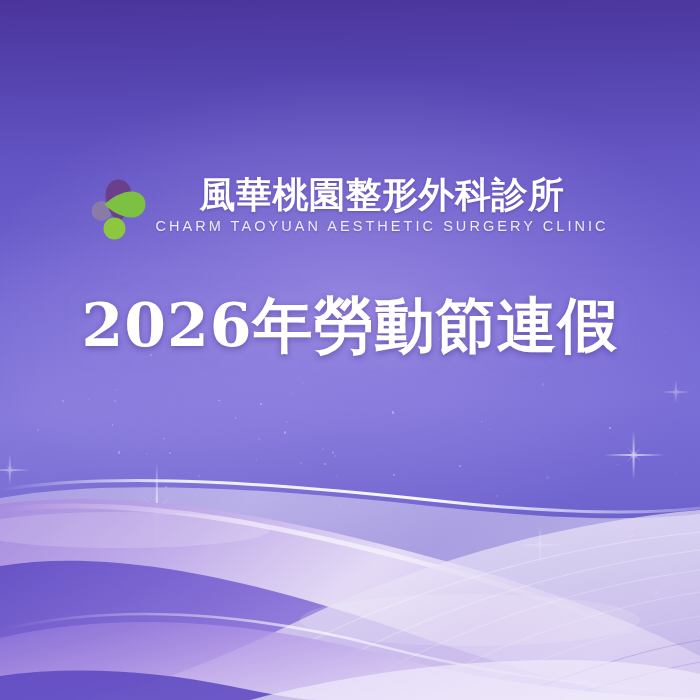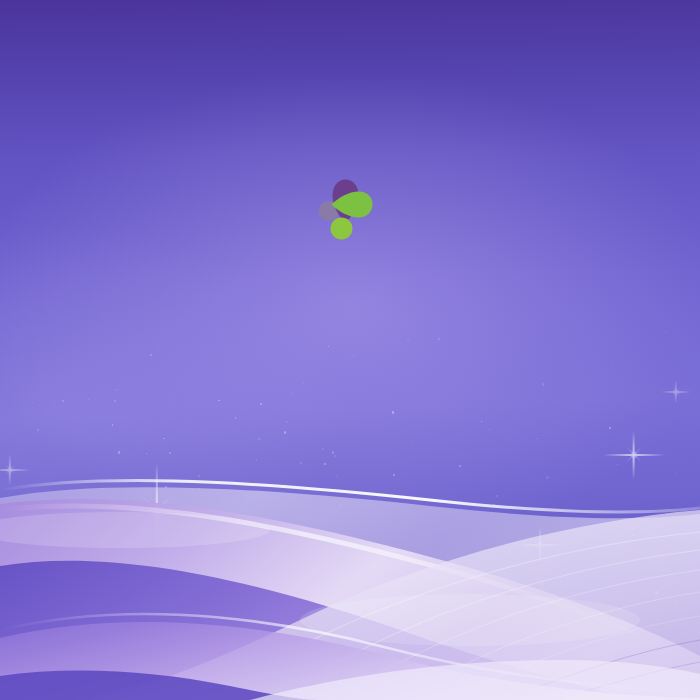--- a/index.html
+++ b/index.html
@@ -254,24 +254,29 @@
         <circle cx="10.5" cy="33" r="10" fill="#8a7aa8"></circle>
 
         <path d="M27.5 1.5 C35.5 1.5 40.5 8.5 40.5 17.5 C40.5 28 34 38.5 27.5 45 C21 38.5 14.5 28 14.5 17.5 C14.5 8.5 19.5 1.5 27.5 1.5 Z" fill="#6b3f8e"></path>
 
         <path d="M54.5 26 C54.5 18.5 48.5 13.5 41 13.5 C30.5 13.5 20 20 13.5 26.5 C20 33 30.5 39.5 41 39.5 C48.5 39.5 54.5 34 54.5 26 Z" fill="#7cc142"></path>
 
         <circle cx="23.5" cy="50.5" r="11" fill="#8dc63f"></circle>
       </svg>
     </div>
 
+    <div class="brand-text">
+      <div class="brand-cn">風華桃園整形外科診所</div>
+      <div class="brand-en">CHARM TAOYUAN AESTHETIC SURGERY CLINIC</div>
+    </div>
 
   </div>
 
   <div class="headline">
+    <div class="line">2026年勞動節連假</div>
   </div>
 
   <div class="ribbons">
     <svg viewBox="0 0 700 230" preserveAspectRatio="none" aria-hidden="true">
       <defs>
         <linearGradient id="gLilac" x1="0" y1="0" x2="1" y2="0.35">
           <stop offset="0" stop-color="#a78ade"></stop>
           <stop offset="0.30" stop-color="#c3aeea"></stop>
           <stop offset="0.58" stop-color="#e9dff7"></stop>
           <stop offset="0.80" stop-color="#d6c7f0"></stop>

